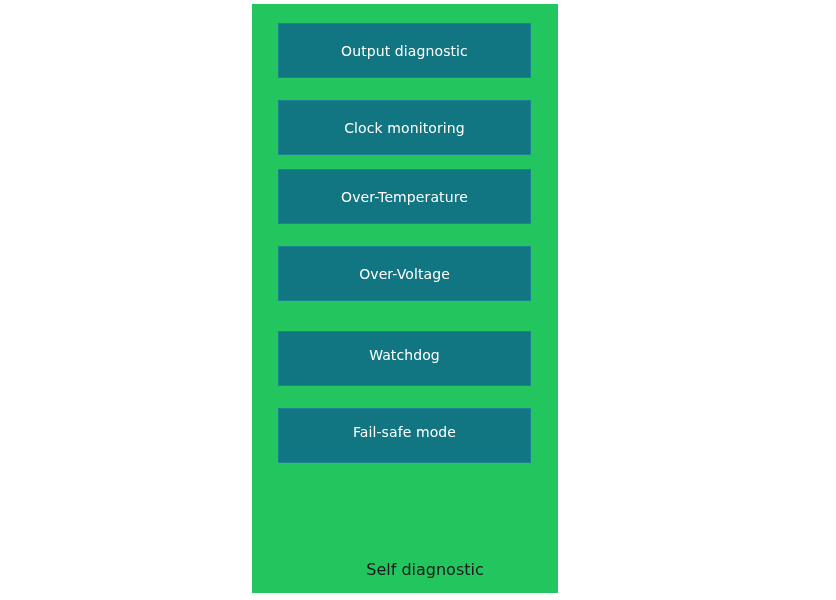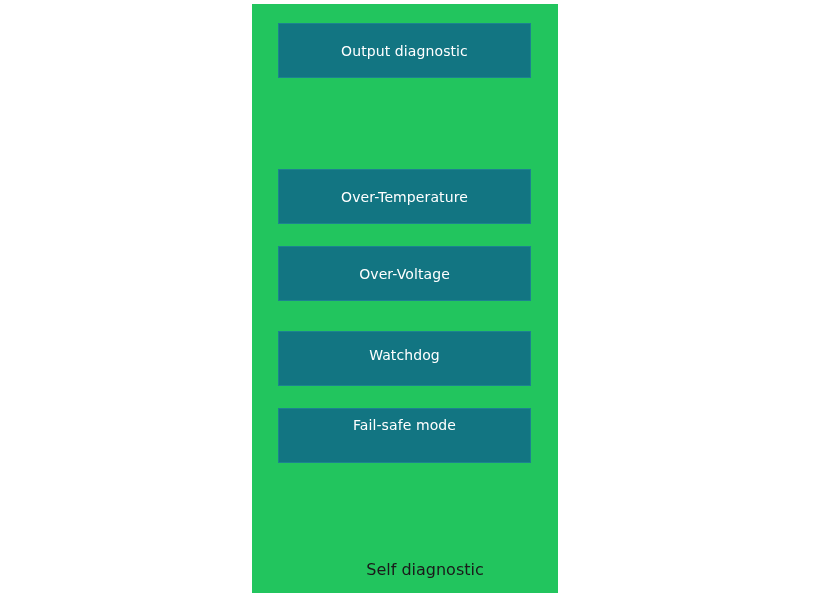--- a/index.html
+++ b/index.html
@@ -49,26 +49,29 @@
       padding-left: 20px;
     }
   </style>
 </head>
 <body>
 
 <div class="panel">
   <div class="block" style="top:19px;">
     <span>Output diagnostic</span>
   </div>
+  <div class="block" style="top:96px;">
+    <span>Clock monitoring</span>
+  </div>
   <div class="block" style="top:165px;text-align:right;">
     <span>Over-Temperature</span>
   </div>
   <div class="block" style="top:242px;">
     <span>Over-Voltage</span>
   </div>
   <div class="block" style="top:327px; align-items:flex-start; padding-top:15px;">
     <span>Watchdog</span>
   </div>
-  <div class="block" style="top:404px; align-items:flex-end; padding-bottom:29px;">
+  <div class="block" style="top:404px; align-items:flex-end; padding-bottom:22px;">
     <span>Fail-safe mode</span>
   </div>
   <div class="panel-title">Self diagnostic</div>
 </div>
 
 </body></html>

